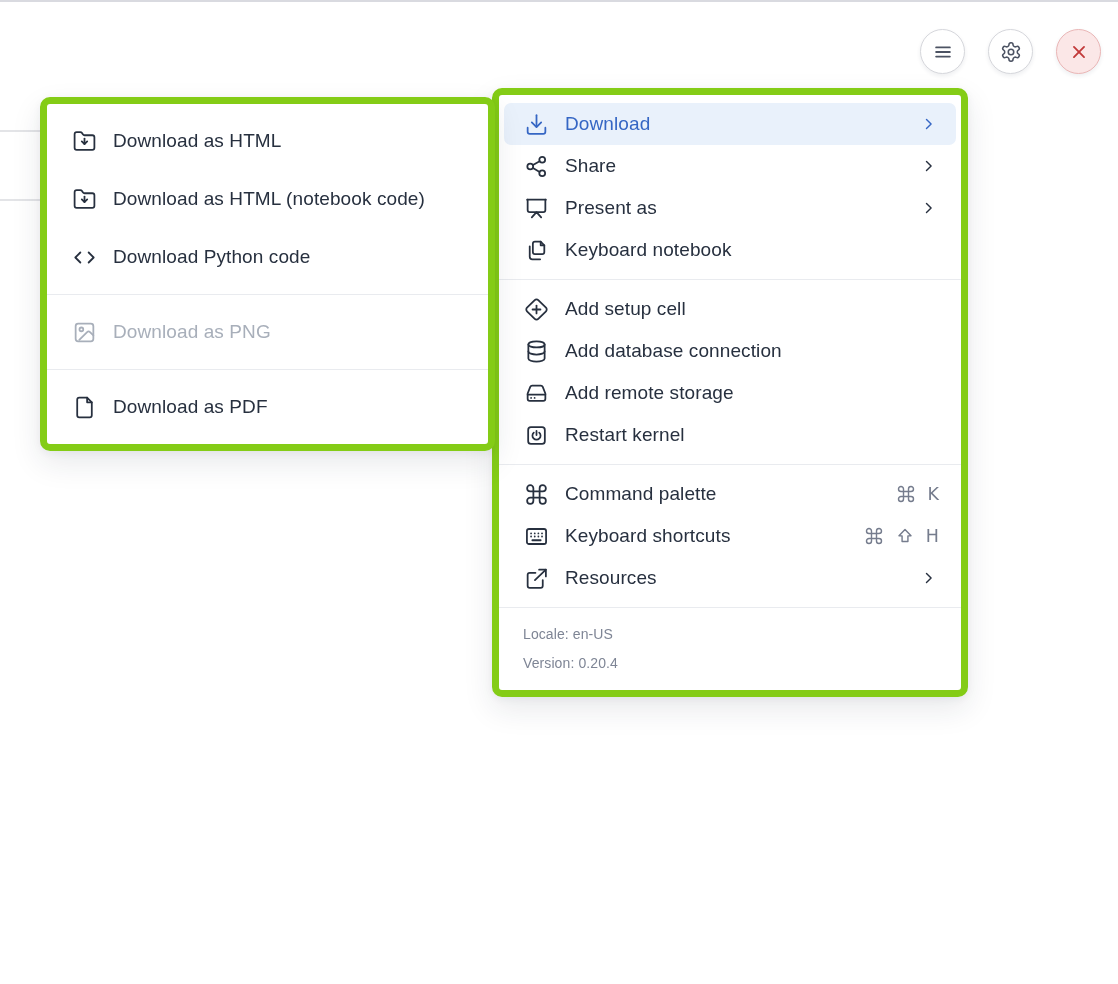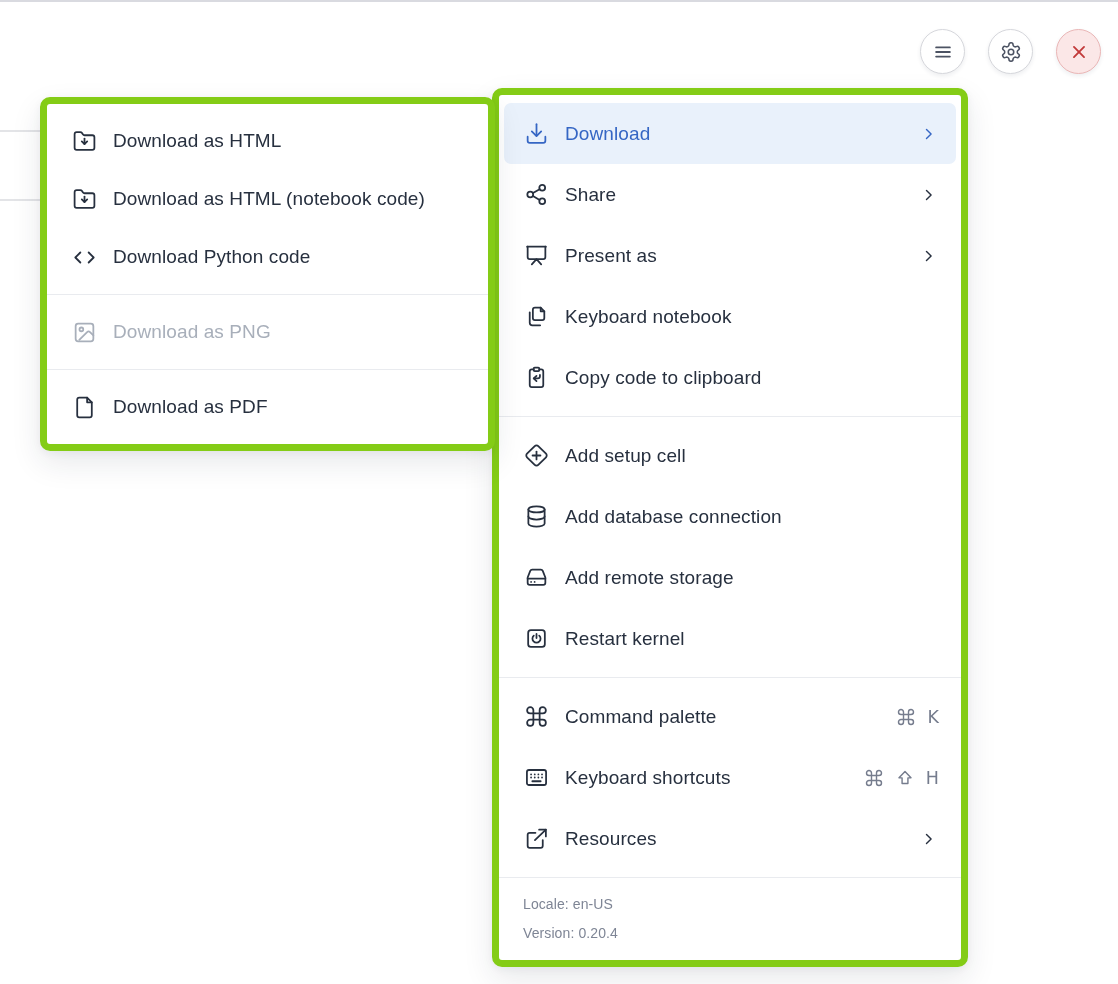--- a/index.html
+++ b/index.html
@@ -30,21 +30,21 @@
     box-shadow:0 12px 30px rgba(25,35,60,.10), 0 2px 8px rgba(25,35,60,.05);
     box-sizing:border-box;
   }
   .submenu-panel{left:40px;top:97px;width:455px;z-index:3;}
   .menu-panel{left:492px;top:88px;width:476px;z-index:2;}
 
   .group{padding:8px 0;}
   .group + .group{border-top:1px solid #e9ebef;}
 
   .menu-item{
-    height:61px;display:flex;align-items:center;
+    height:42px;display:flex;align-items:center;
     margin:0 5px;padding:0 17px 0 19px;border-radius:7px;
     font-size:19px;color:var(--text);cursor:pointer;letter-spacing:.1px;
   }
   .submenu-panel .menu-item{height:58px;}
   .menu-item.highlight{background:var(--highlight-bg);color:var(--accent);}
   .menu-item.disabled{color:var(--disabled);cursor:default;}
 
   .mi-icon{width:26px;height:26px;flex:0 0 26px;display:flex;align-items:center;justify-content:center;}
   .mi-icon svg{width:25px;height:25px;}
   .mi-label{margin-left:16px;white-space:nowrap;}
@@ -154,32 +154,20 @@
           <span class="mi-icon">
             <svg viewBox="0 0 24 24" fill="none" stroke="currentColor" stroke-width="1.7" stroke-linecap="round" stroke-linejoin="round">
               <path d="M10.5 3.5h5.5l3.5 3.5v6.5a2 2 0 0 1-2 2h-7a2 2 0 0 1-2-2v-8a2 2 0 0 1 2-2Z"></path>
               <path d="M16 3.5V7h3.5"></path>
               <path d="M5.5 8v10a2.5 2.5 0 0 0 2.5 2.5h7.5"></path>
             </svg>
           </span>
           <span class="mi-label">Keyboard notebook</span>
           <span class="mi-right"></span>
         </div>
-        <div class="menu-item">
-          <span class="mi-icon">
-            <svg viewBox="0 0 24 24" fill="none" stroke="currentColor" stroke-width="1.7" stroke-linecap="round" stroke-linejoin="round">
-              <rect x="9.3" y="2.5" width="5.4" height="3.4" rx="1"></rect>
-              <path d="M9.3 4.2H7.5a2 2 0 0 0-2 2v13a2 2 0 0 0 2 2h9a2 2 0 0 0 2-2v-13a2 2 0 0 0-2-2h-1.8"></path>
-              <path d="M15.3 9.6v1.3a2 2 0 0 1-2 2H9.6"></path>
-              <path d="m12 10.4-2.7 2.5 2.7 2.5"></path>
-            </svg>
-          </span>
-          <span class="mi-label">Copy code to clipboard</span>
-          <span class="mi-right"></span>
-        </div>
       </div>
       <div class="group">
         <div class="menu-item">
           <span class="mi-icon">
             <svg viewBox="0 0 24 24" fill="none" stroke="currentColor" stroke-width="1.7" stroke-linecap="round" stroke-linejoin="round">
               <path d="M12 8.2v7.6"></path>
               <path d="M8.2 12h7.6"></path>
               <path d="M2.9 10.3a2.4 2.4 0 0 0 0 3.4l7.4 7.4a2.4 2.4 0 0 0 3.4 0l7.4-7.4a2.4 2.4 0 0 0 0-3.4l-7.4-7.4a2.4 2.4 0 0 0-3.4 0Z"></path>
             </svg>
           </span>

